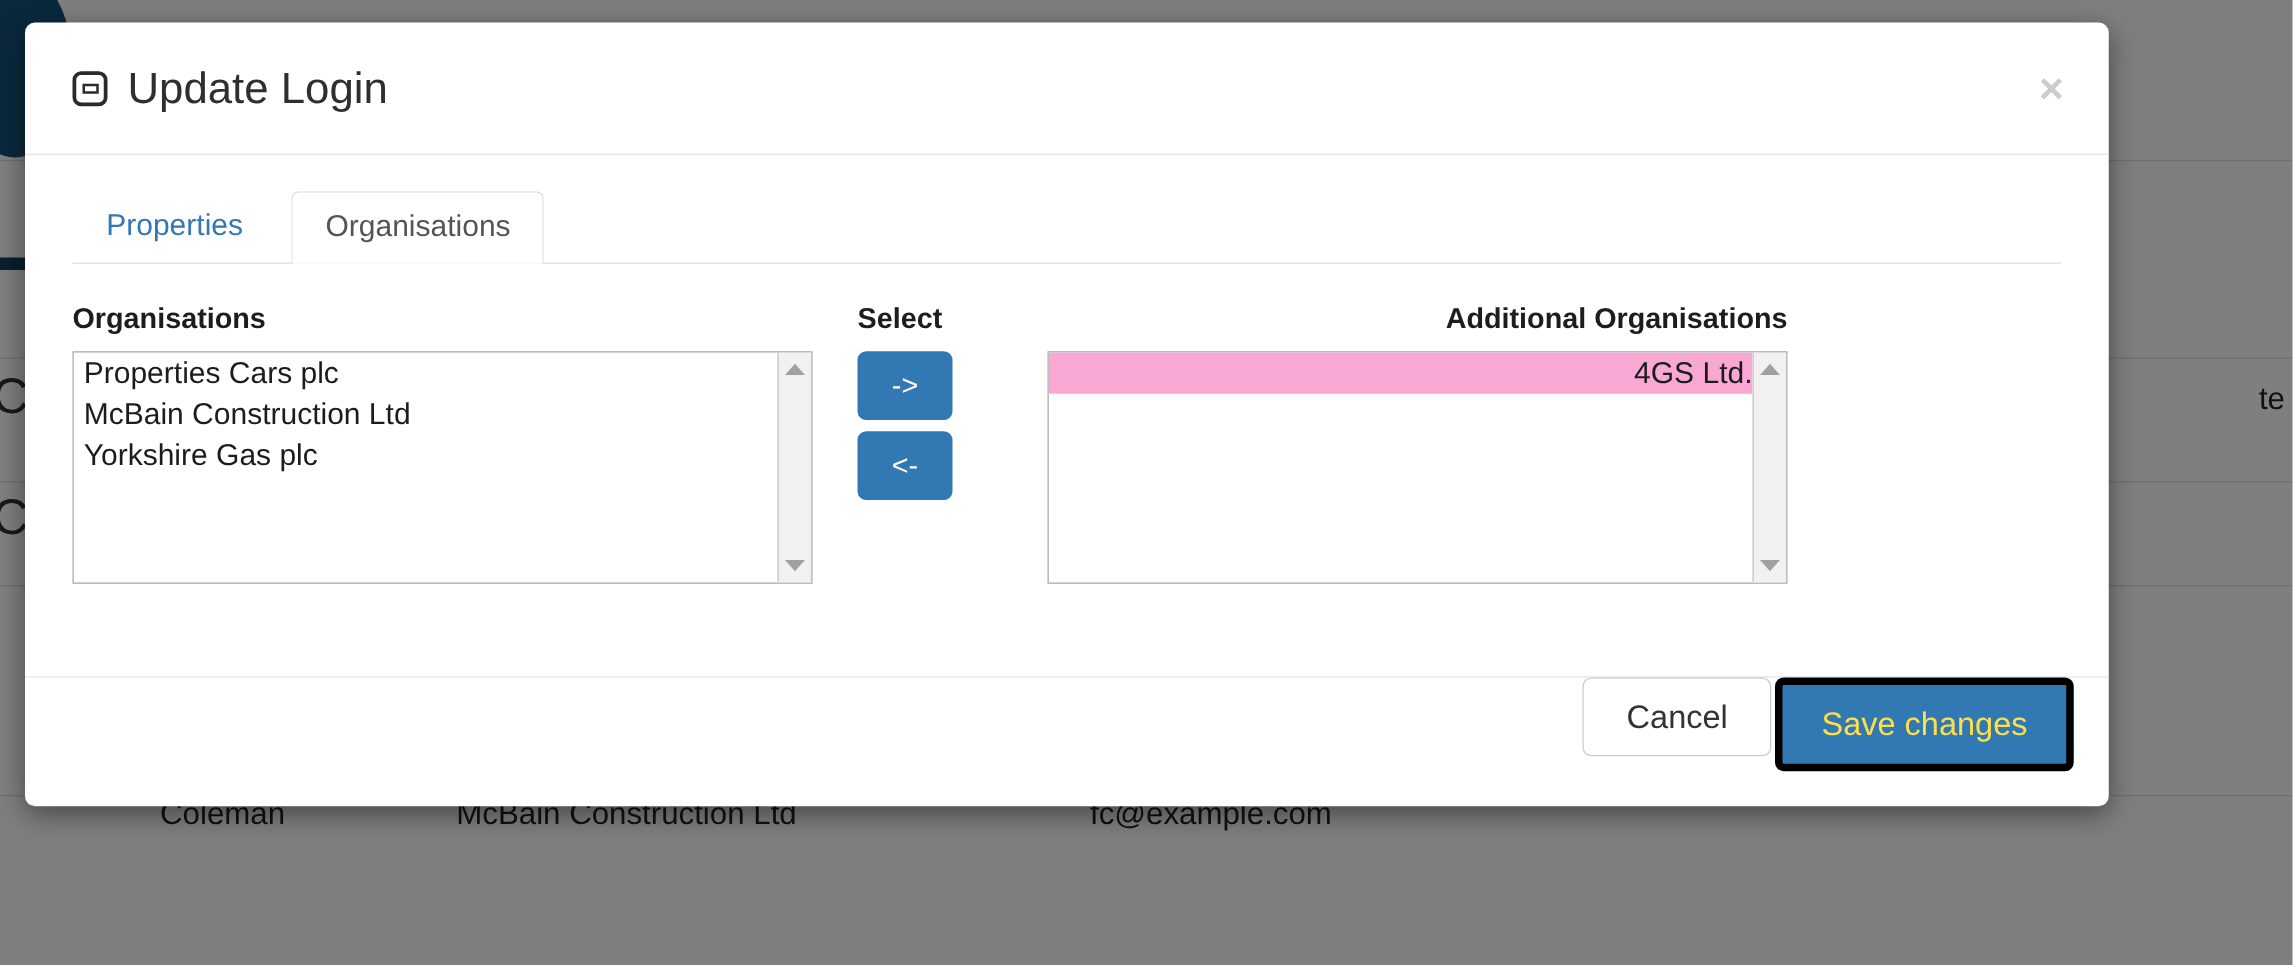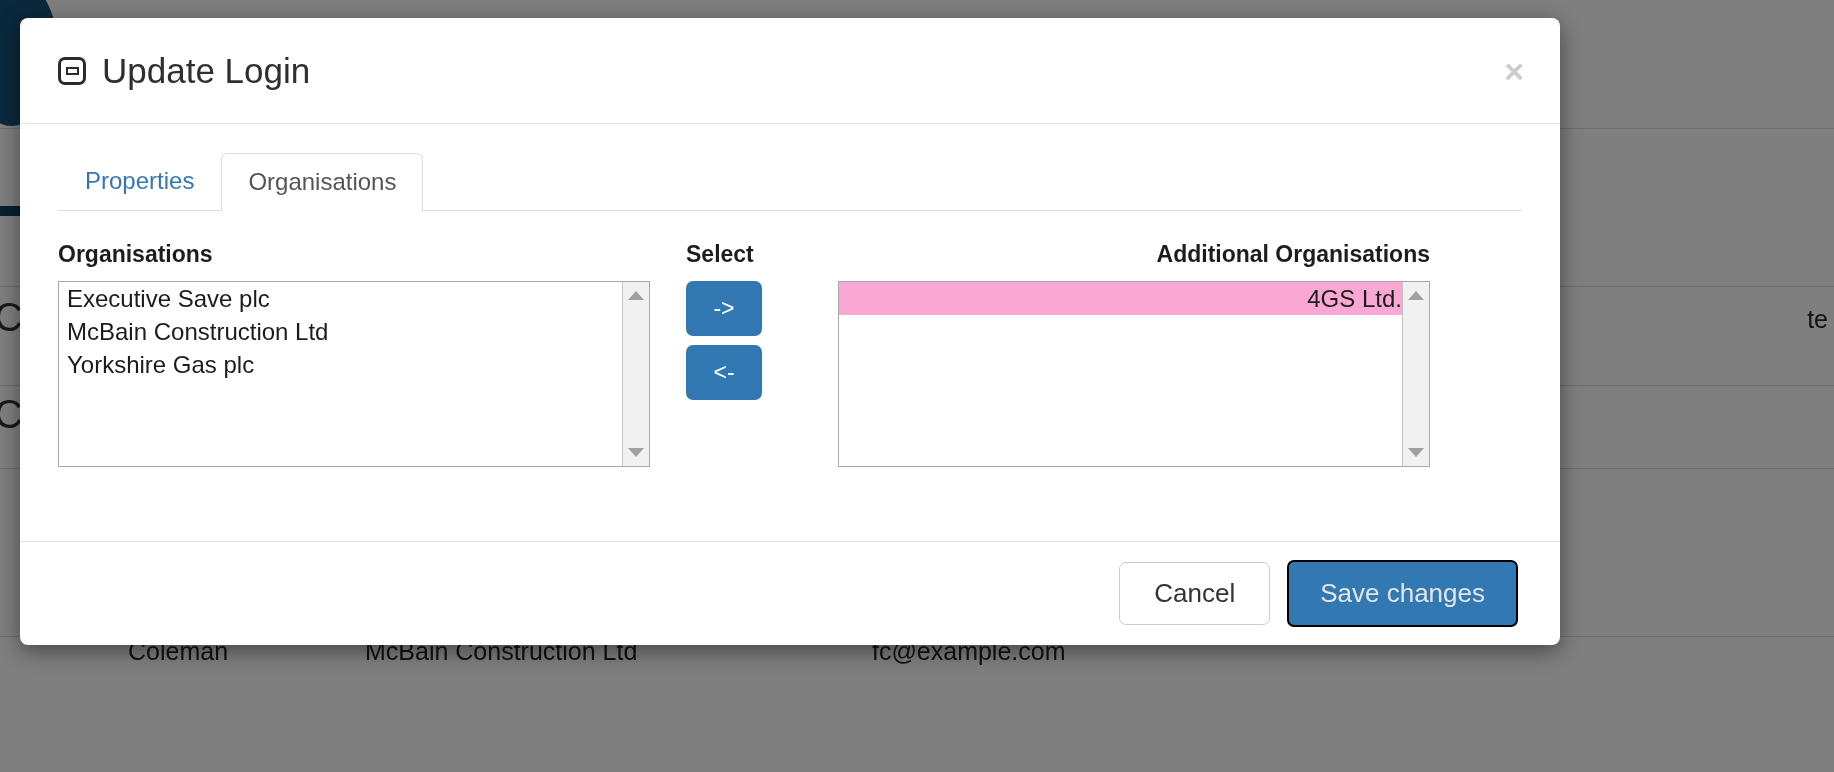--- a/index.html
+++ b/index.html
@@ -60,21 +60,21 @@
     position: absolute;
     inset: 0;
     background: rgba(0, 0, 0, 0.5);
   }
 
   
   #modal {
     position: absolute;
     left: 20px;
     top: 18px;
-    width: 1540px;
+    width: 1667px;
     height: 627px;
     background: #ffffff;
     border-radius: 8px;
     box-shadow: 0 6px 22px rgba(0, 0, 0, 0.45);
     display: flex;
     flex-direction: column;
     overflow: hidden;
   }
 
   
@@ -137,20 +137,21 @@
     position: relative;
   }
 
   
   .tabs {
     display: flex;
     align-items: flex-end;
     border-bottom: 1px solid #dddddd;
     height: 61px;
     box-sizing: border-box;
+    gap: 12px;
   }
   .tab {
     font-size: 24px;
     padding: 14px 26px;
     cursor: pointer;
     background: none;
     border: 1px solid transparent;
     border-bottom: none;
     border-radius: 6px 6px 0 0;
     color: #3477b5;
@@ -267,44 +268,44 @@
     letter-spacing: 0px;
   }
   .arrow-btn + .arrow-btn { margin-top: 9px; }
 
   
   .modal-footer {
     flex: 0 0 104px;
     height: 104px;
     border-top: 1px solid #e5e5e5;
     display: flex;
-    align-items: center;
+    align-items: flex-start;
     justify-content: flex-end;
-    padding: 0 42px;
-    gap: 17px;
+    padding: 0 28px;
+    gap: 3px;
     box-sizing: border-box;
   }
   .btn {
     font-size: 26px;
     border-radius: 7px;
     cursor: pointer;
     font-family: "Liberation Sans", sans-serif;
     line-height: 1.2;
     box-sizing: border-box;
   }
   .btn-secondary {
     background: #ffffff;
     border: 1px solid #cccccc;
     color: #333333;
     padding: 15px 34px;
   }
   .btn-primary {
     background: #3278b3;
-    border: 2px solid #000000;
-    color: #e5e5e5;
+    border: 6px solid #000000;
+    color: #fde047;
     padding: 16px 31px;
   }
 </style>
 </head>
 <body>
 
 <div id="backdrop">
   <div class="bg-logo"></div>
   <div class="bg-bar"></div>
   <div class="bg-rule" style="top:128px;"></div>
@@ -339,21 +340,21 @@
       <button class="tab">Properties</button>
       <button class="tab active">Organisations</button>
     </div>
 
     <div class="picker">
 
       <div class="col-left">
         <div class="field-label">Organisations</div>
         <div class="listbox">
           <div class="options">
-            <div class="option">Executive Save plc</div>
+            <div class="option">Properties Cars plc</div>
             <div class="option">McBain Construction Ltd</div>
             <div class="option">Yorkshire Gas plc</div>
           </div>
           <div class="scrollbar">
             <span class="scroll-arrow up"></span>
             <span class="scroll-arrow down"></span>
           </div>
         </div>
       </div>
 

